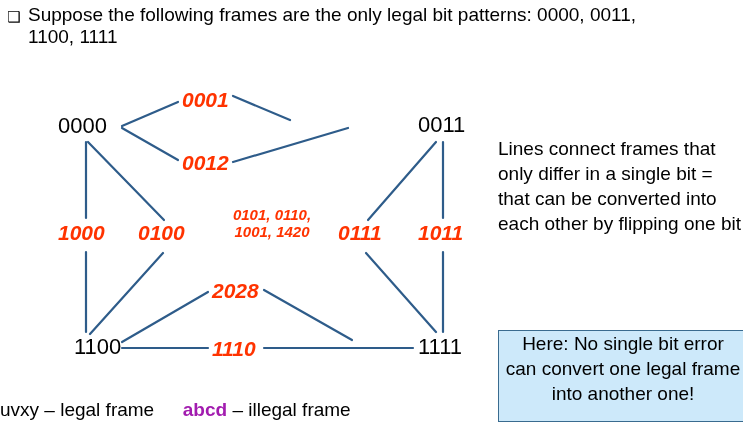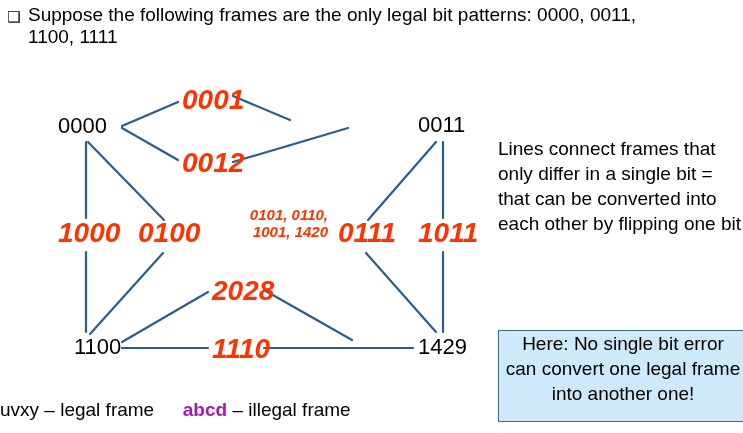--- a/index.html
+++ b/index.html
@@ -55,31 +55,31 @@
 
   .node-label {
     position: absolute;
     font-size: 22px;
     line-height: 22px;
     color: #000000;
     white-space: nowrap;
   }
   .edge-label {
     position: absolute;
-    font-size: 28px;
+    font-size: 21px;
     line-height: 21px;
     font-style: italic;
     font-weight: bold;
     color: #FF3300;
     white-space: nowrap;
   }
   .edge-label.small {
     font-size: 15px;
     line-height: 17px;
-    text-align: right;
+    text-align: center;
   }
 
   
   #explain {
     position: absolute;
     left: 498px;
     top: 136px;
     width: 245px;
     font-size: 19px;
     line-height: 25px;
@@ -160,21 +160,21 @@
       <line x1="264" y1="220" x2="352" y2="270"></line>
 
       <line x1="122" y1="278" x2="208" y2="278"></line>
       <line x1="264" y1="278" x2="413" y2="278"></line>
     </g>
   </svg>
 
   <div class="node-label" style="left:58px; top:45px;">0000</div>
   <div class="node-label" style="left:418px; top:44px;">0011</div>
   <div class="node-label" style="left:58px; top:266px;margin-left:16px;">1100</div>
-  <div class="node-label" style="left:418px; top:266px;">1429</div>
+  <div class="node-label" style="left:418px; top:266px;">1111</div>
 
   <div class="edge-label" style="left:182px; top:19px;">0001</div>
   <div class="edge-label" style="left:182px; top:82px;">0012</div>
   <div class="edge-label" style="left:58px; top:152px;">1000</div>
   <div class="edge-label" style="left:138px; top:152px;">0100</div>
   <div class="edge-label" style="left:338px; top:152px;">0111</div>
   <div class="edge-label" style="left:418px; top:152px;">1011</div>
   <div class="edge-label" style="left:212px; top:210px;">2028</div>
   <div class="edge-label" style="left:212px; top:268px;">1110</div>
 

